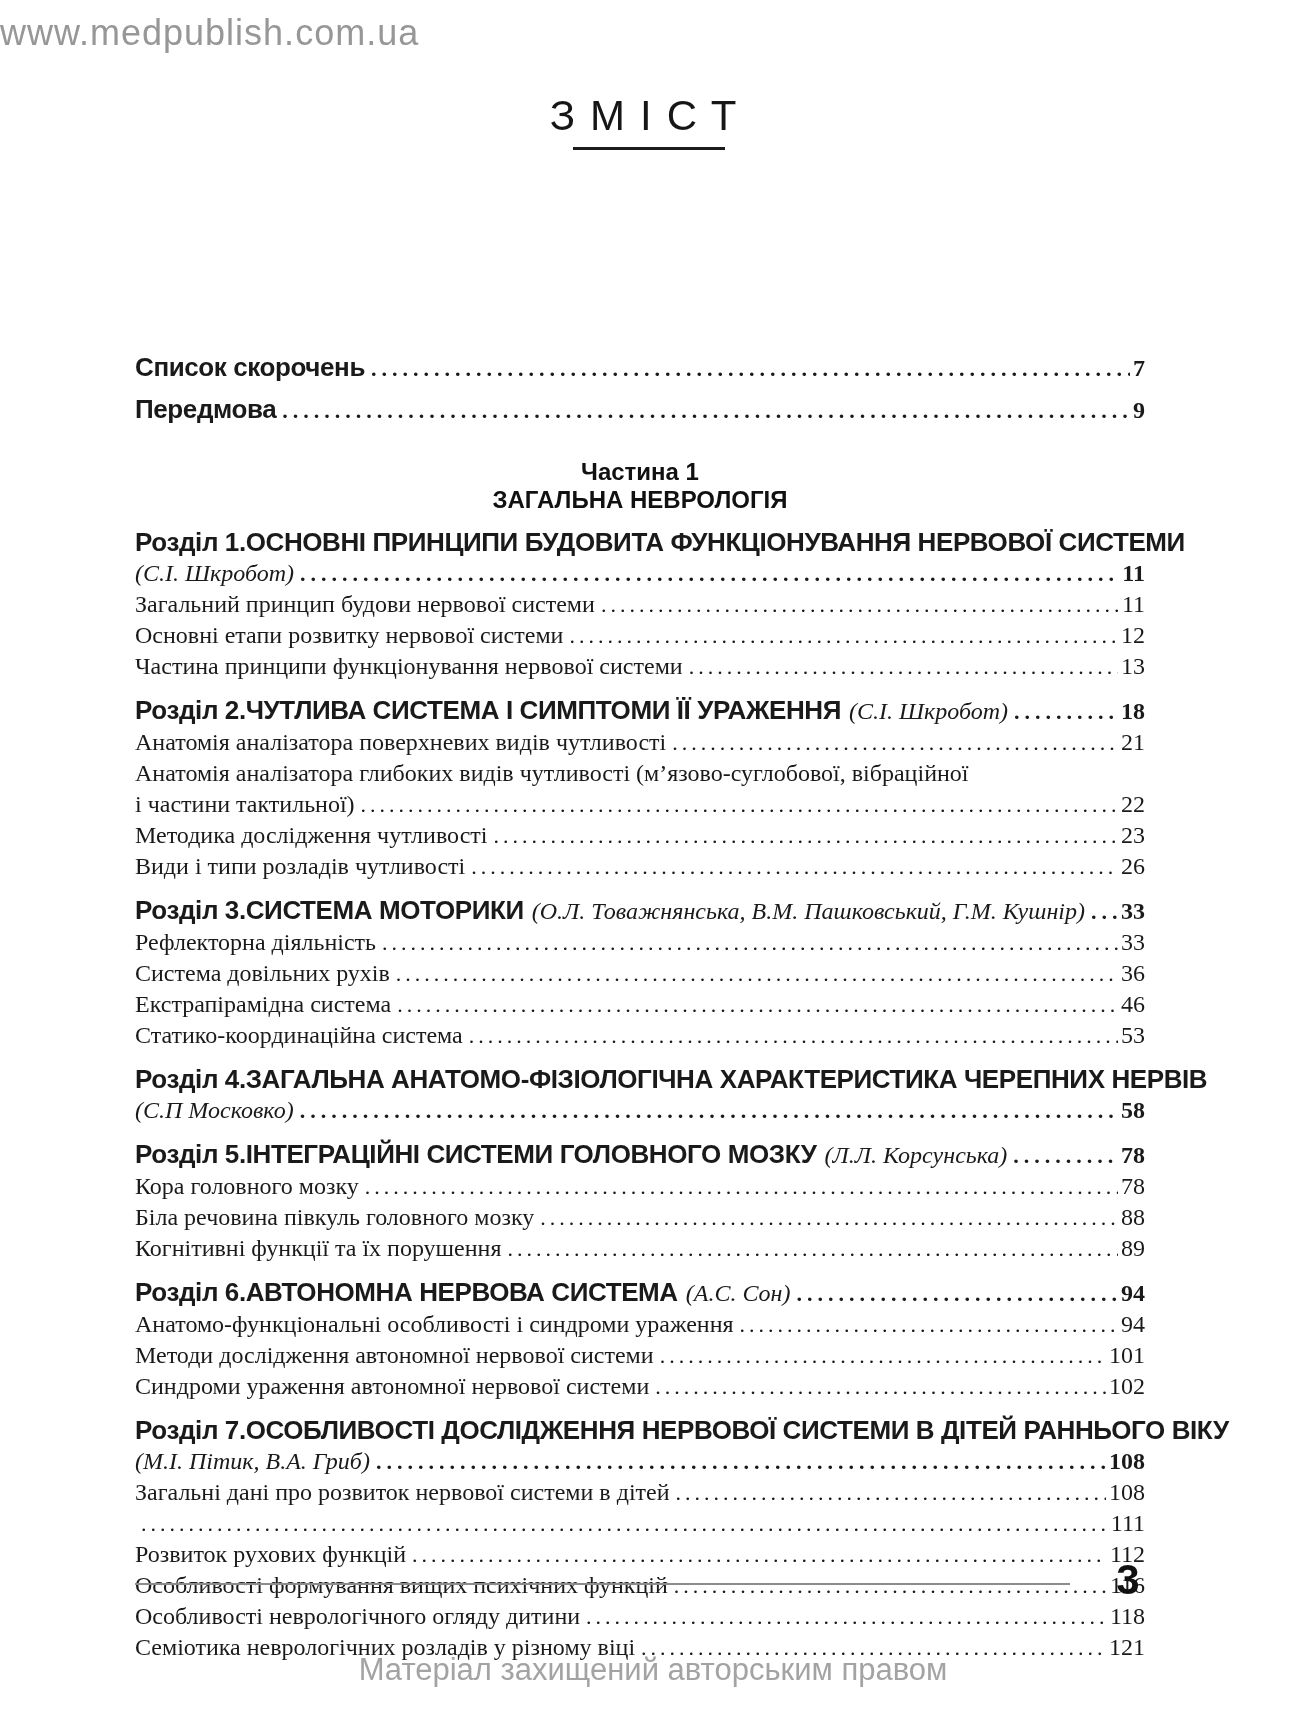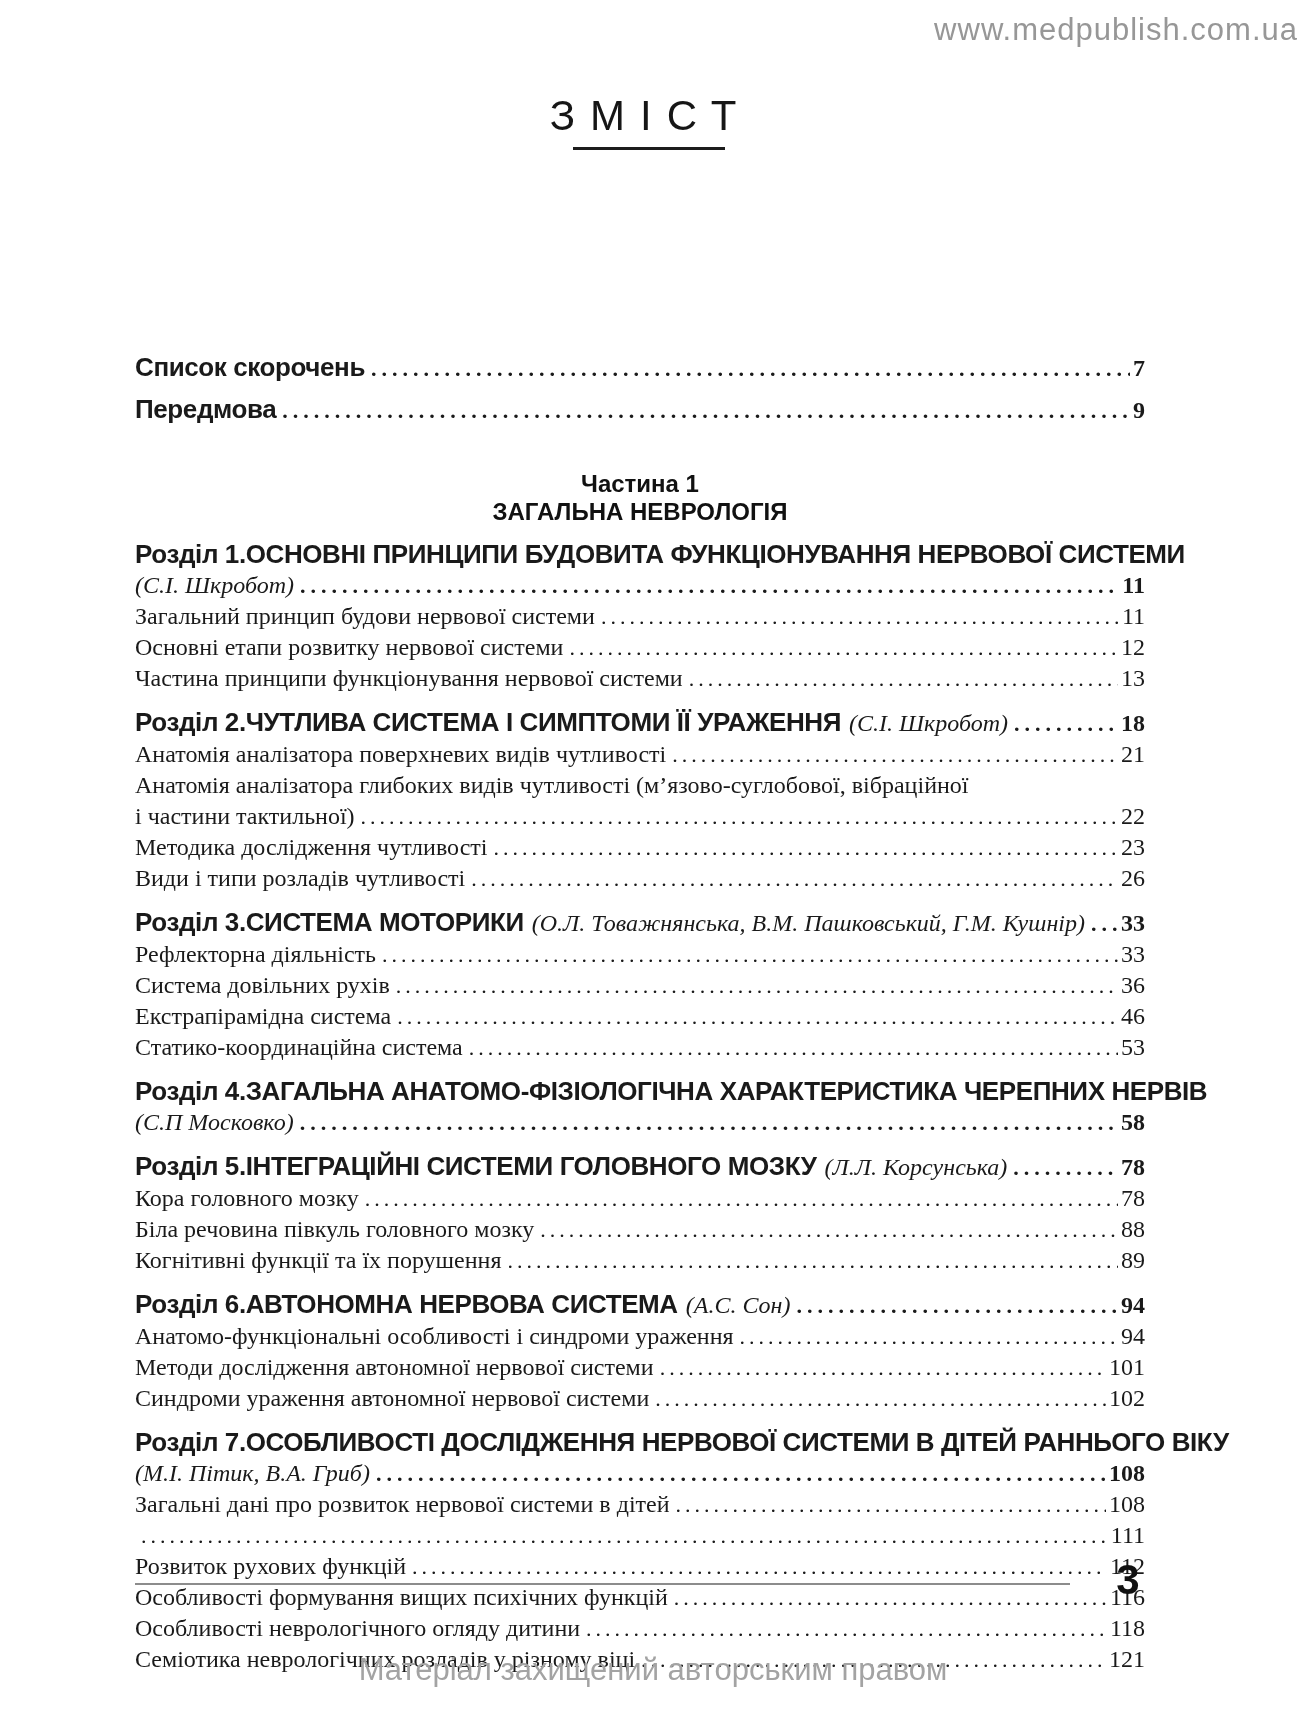--- a/index.html
+++ b/index.html
@@ -8,23 +8,23 @@
     width:1298px;height:1711px;
     background:#ffffff;
     font-family:"Liberation Serif",serif;
     color:#1a1a1a;
     overflow:hidden;
     margin:0 auto;
   }
   
   .site-url{
     position:absolute;top:12px;left:0;right:0;
-    text-align:right;
-    font-family:"Liberation Sans",sans-serif;
-    font-size:31px;color:#979797;letter-spacing:1px;
+    text-align:left;
+    font-family:"Liberation Sans",sans-serif;
+    font-size:36px;color:#979797;letter-spacing:1px;
   }
   
   .title-wrap{position:absolute;top:92px;left:0;right:0;text-align:center;}
   .title-text{
     font-family:"Liberation Sans",sans-serif;
     font-size:42px;font-weight:400;color:#161616;
     letter-spacing:15px;padding-left:3px;
   }
   .title-underline{
     width:152px;height:3px;background:#1c1c1c;margin:7px auto 0 auto;
@@ -47,21 +47,21 @@
   .leader{
     flex:1 1 auto;overflow:hidden;white-space:nowrap;
     margin:0 3px 0 6px;min-width:12px;
     font-family:"Liberation Serif",serif;font-size:22px;letter-spacing:4px;
   }
   .leader::after{content:"......................................................................................................................................................................................................................";}
   .bold-leader{font-weight:700;letter-spacing:5px;}
   .pnum{font-family:"Liberation Serif",serif;font-size:24px;white-space:nowrap;}
   .bold-pnum{font-weight:700;}
   .part-head{
-    margin-top:44px;text-align:center;
+    margin-top:32px;text-align:center;
     font-family:"Liberation Sans",sans-serif;font-weight:700;
     font-size:24px;line-height:28px;color:#111;
   }
   .section{margin-top:13px;}
   .section:first-of-type{margin-top:24px;}
   
   .footer-rule{
     position:absolute;left:135px;top:1583px;width:935px;height:2px;
     background:#8c8c8c;
   }

